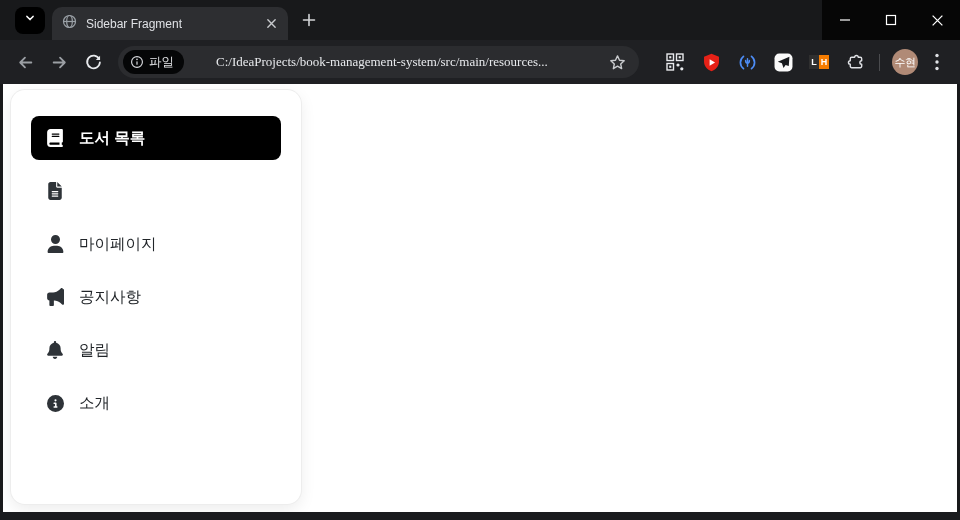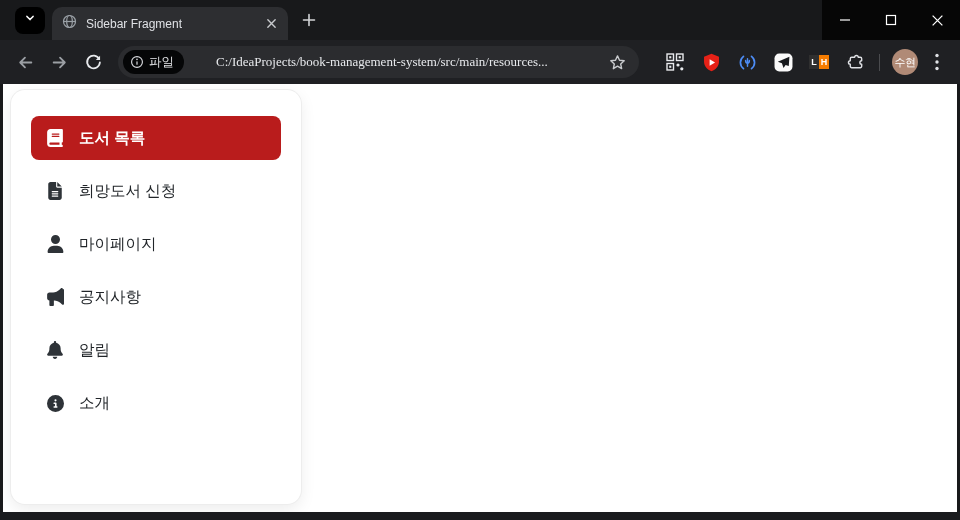--- a/index.html
+++ b/index.html
@@ -74,21 +74,21 @@
     box-shadow: 0 0 0 1px #ededed, 0 5px 16px rgba(0,0,0,0.08);
     padding: 26px 20px;
   }
   .menu-item {
     height: 44px; border-radius: 8px; display: flex; align-items: center;
     padding-left: 15px; margin-bottom: 9px; cursor: pointer;
     color: #212529; font-size: 15.5px;
   }
   .menu-item .mi-icon { width: 18px; height: 18px; display:flex; align-items:center; justify-content:center; margin-right: 15px; flex: 0 0 auto; }
   .menu-item .mi-icon svg { fill: #2e3338; }
-  .menu-item.active { background: #b91c1c; color: #fff; font-weight: bold; }
+  .menu-item.active { background: #000000; color: #fff; font-weight: bold; }
   .menu-item.active .mi-icon svg { fill: #fff; }
 
   .bottom-strip { height: 8px; background: #1a1b1e; }
 </style>
 </head>
 <body>
 
 <div class="window">
 
   <div class="tabstrip">
@@ -244,21 +244,20 @@
         </span>
         <span>도서 목록</span>
       </div>
 
       <div class="menu-item">
         <span class="mi-icon">
           <svg width="16" height="18" viewBox="0 0 384 512">
               <path d="M64 0C28.7 0 0 28.7 0 64V448c0 35.3 28.7 64 64 64H320c35.3 0 64-28.7 64-64V160H256c-17.7 0-32-14.3-32-32V0H64zM256 0V128H384L256 0zM112 256H272c8.8 0 16 7.2 16 16s-7.2 16-16 16H112c-8.8 0-16-7.2-16-16s7.2-16 16-16zm0 64H272c8.8 0 16 7.2 16 16s-7.2 16-16 16H112c-8.8 0-16-7.2-16-16s7.2-16 16-16zm0 64H272c8.8 0 16 7.2 16 16s-7.2 16-16 16H112c-8.8 0-16-7.2-16-16s7.2-16 16-16z"></path>
             </svg>
         </span>
-        <span>희망도서 신청</span>
       </div>
 
       <div class="menu-item">
         <span class="mi-icon">
           <svg width="17" height="18" viewBox="0 0 448 512">
               <path d="M224 256A128 128 0 1 0 224 0a128 128 0 1 0 0 256zm-45.7 48C80 304 0 384 0 482.3C0 498.7 13.3 512 29.7 512H418.3c16.4 0 29.7-13.3 29.7-29.7C448 384 368 304 269.7 304H178.3z"></path>
             </svg>
         </span>
         <span>마이페이지</span>
       </div>

